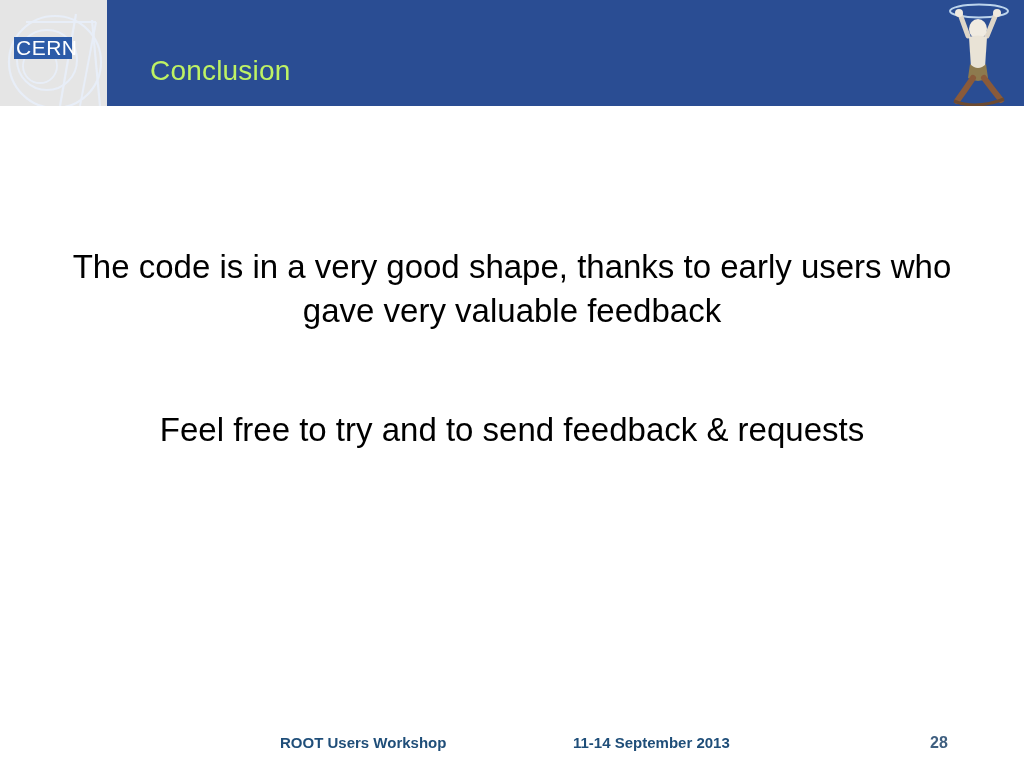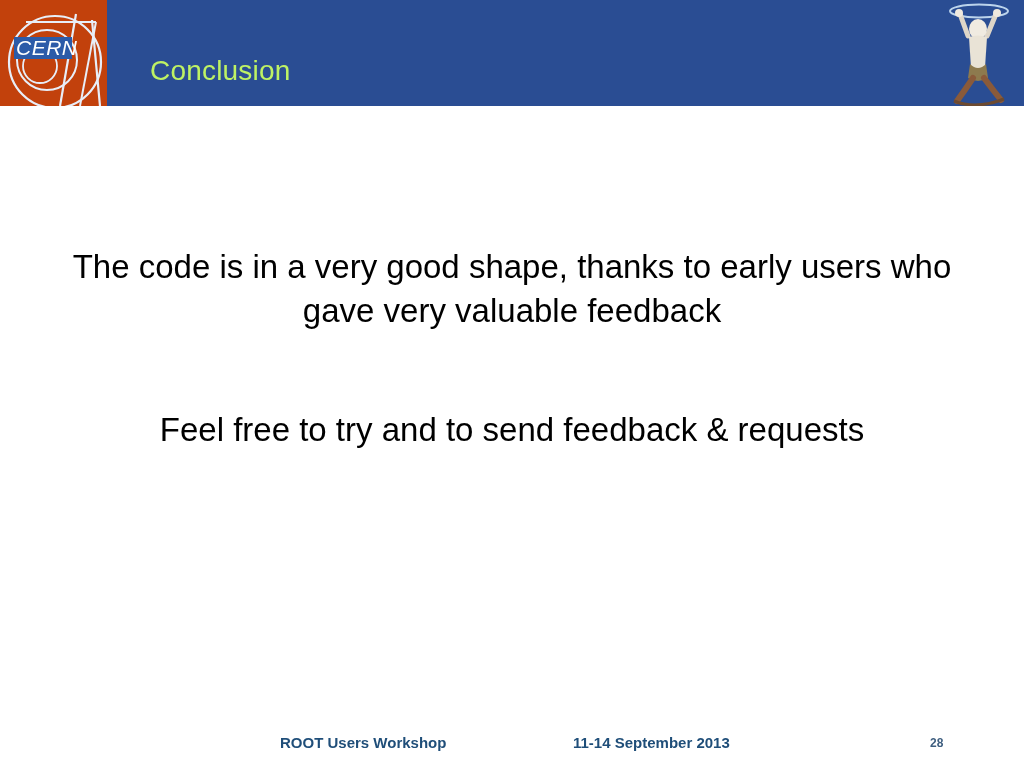--- a/index.html
+++ b/index.html
@@ -24,23 +24,22 @@
     height: 106px;
     background: #2a4d93;
     overflow: hidden;
   }
   .logo-panel {
     position: absolute;
     left: 0;
     top: 0;
     width: 107px;
     height: 106px;
-    background: #c2410c;
+    background: #e5e5e5;
     overflow: hidden;
-    font-style: italic;
   }
   .logo-svg {
     position: absolute;
     left: 0;
     top: 0;
     width: 107px;
     height: 106px;
     display: block;
   }
   .slide-title {
@@ -100,21 +99,21 @@
     font-weight: bold;
     line-height: 22px;
     color: #1f4e79;
     white-space: nowrap;
   }
   .footer-event { left: 280px; }
   .footer-date  { left: 573px; }
   .footer-page  {
     left: 930px;
     color: #3f5f80;
-    font-size: 12px;
+    font-size: 16px;
   }
 </style>
 </head>
 <body>
 
 <div class="header-banner">
 
   <div class="logo-panel">
     <svg class="logo-svg" viewBox="0 0 107 106">
 

